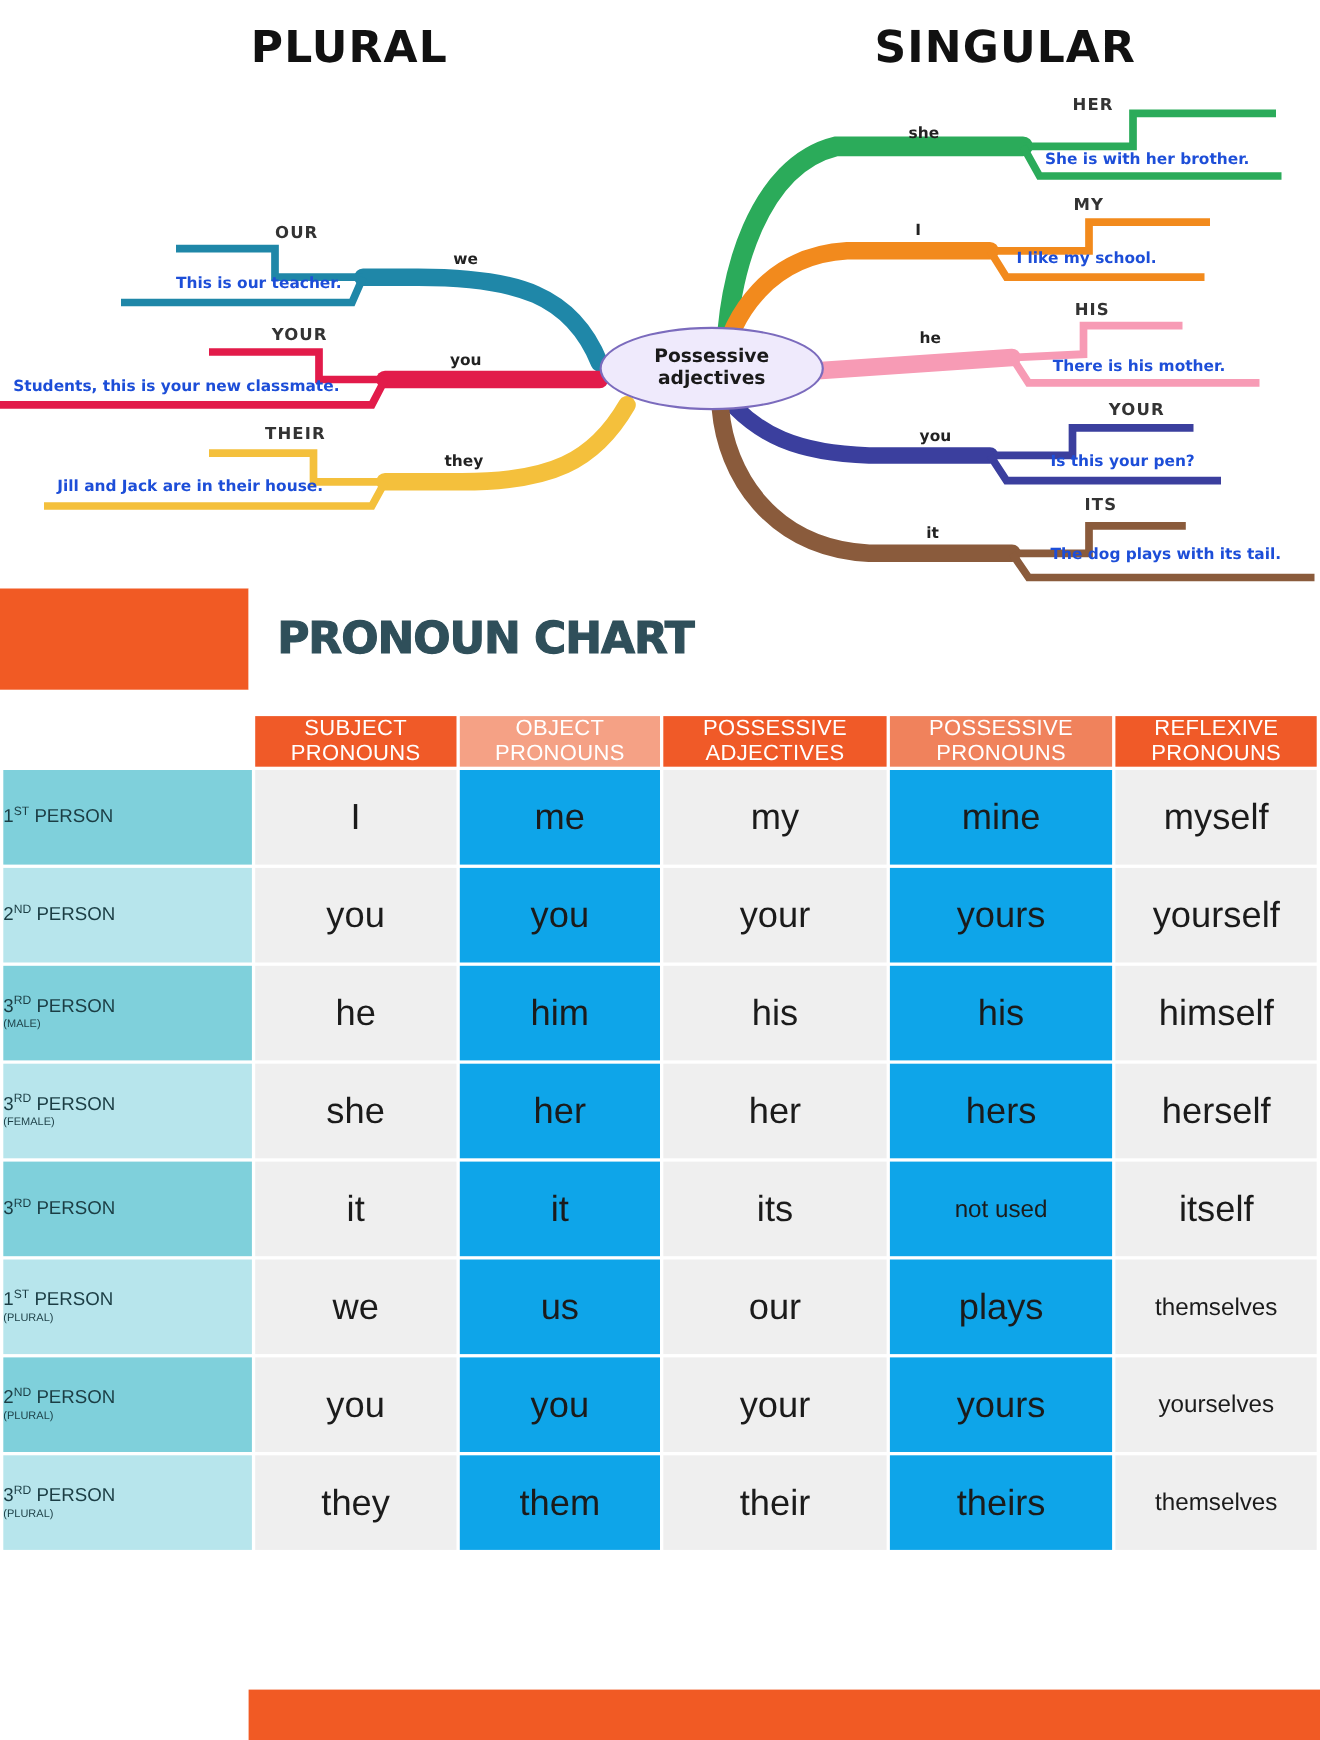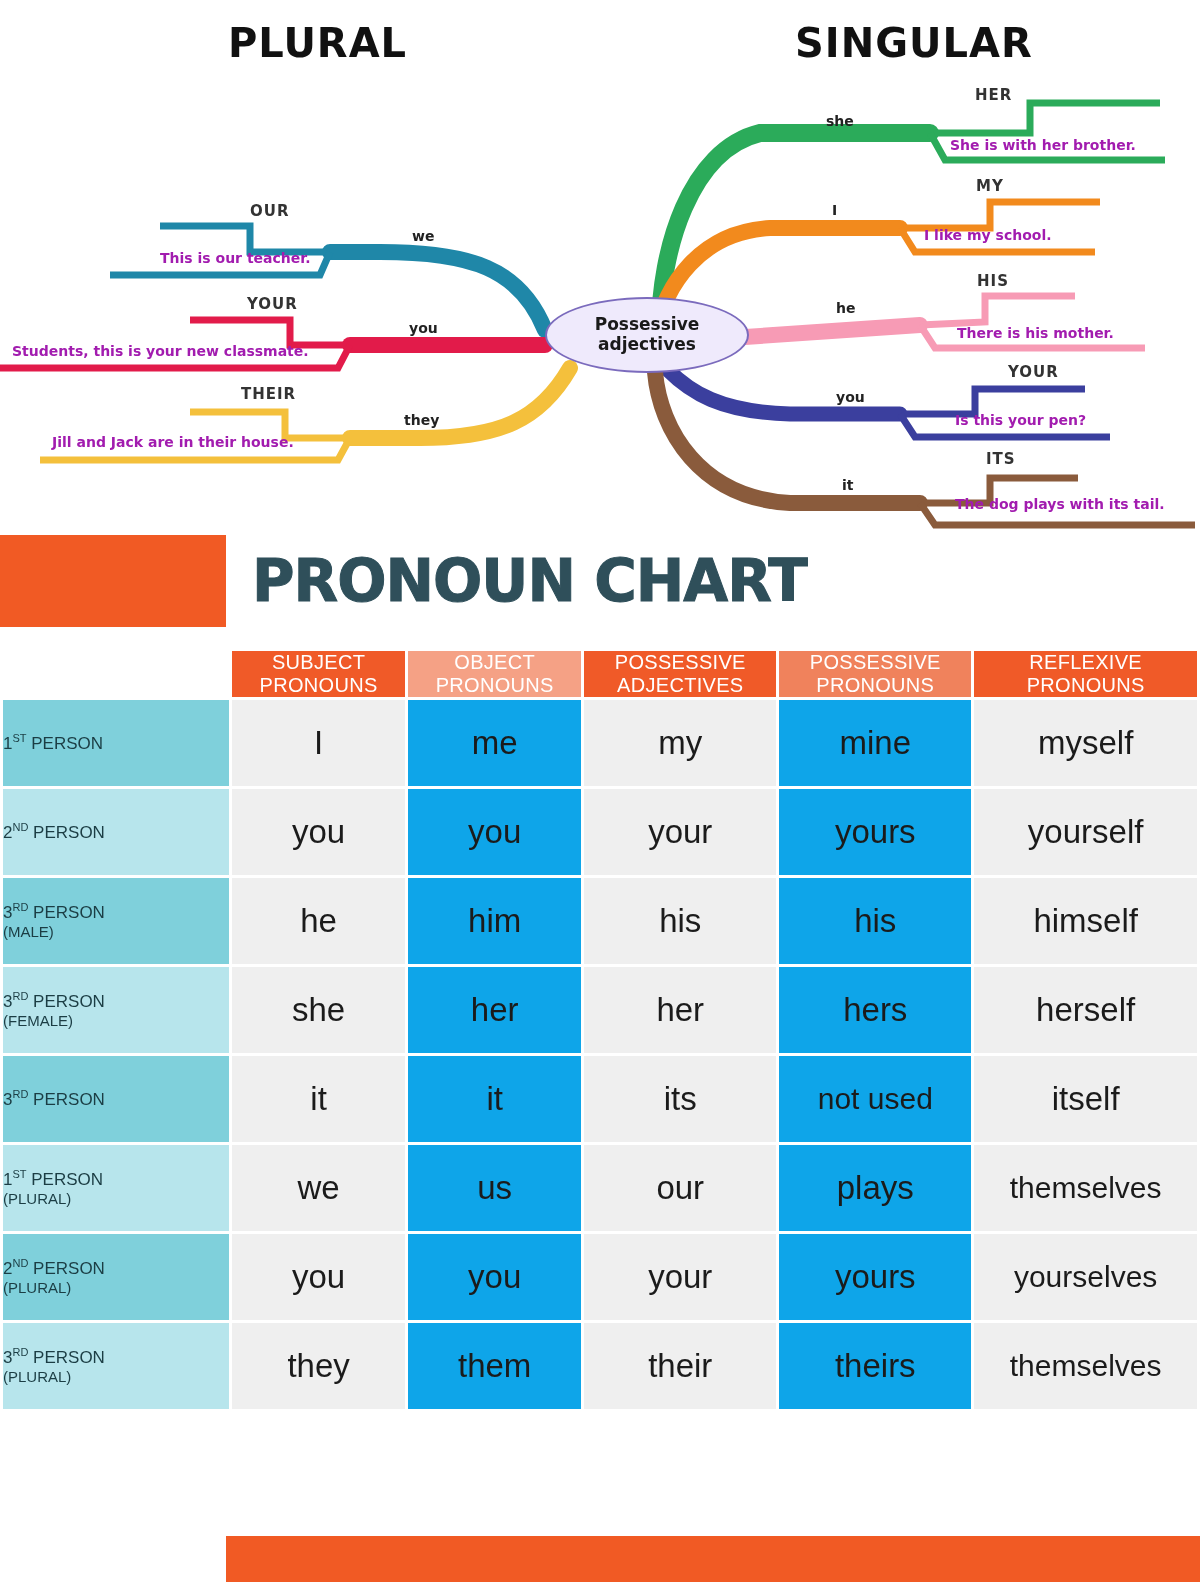--- a/index.html
+++ b/index.html
@@ -37,21 +37,21 @@
     font-family:"DejaVu Sans", sans-serif;
     font-size:15px;
     letter-spacing:1px;
     color:#333;
     font-weight:600;
   }
   .mm-sent{
     position:absolute;
     font-family:"DejaVu Sans", sans-serif;
     font-size:14px;
-    color:#a21caf;
+    color:#1d4ed8;
     font-weight:600;
   }
   .mm-center{
     position:absolute;
     left:545px;top:297px;width:200px;height:72px;
     border-radius:50%/50%;
     background:#efeafc;
     border:2px solid #7b6bbd;
     display:flex;flex-direction:column;align-items:center;justify-content:center;
     font-family:"DejaVu Sans", sans-serif;
@@ -68,21 +68,21 @@
     position:absolute;left:0;top:0;width:226px;height:92px;background:#f15a24;
   }
   .title-band{
     position:absolute;left:226px;top:0;width:974px;height:92px;
     background:#ffffff;
     display:flex;align-items:center;
   }
   .chart-title{
     font-family:"DejaVu Sans", sans-serif;
     font-weight:bold;
-    font-size:58px;
+    font-size:40px;
     color:#2f4f5a;
     letter-spacing:-1px;
     margin-left:26px;
     -webkit-text-stroke:1px #2f4f5a;
   }
   table.pron{
     position:absolute;left:0;top:113px;
     border-collapse:separate;
     border-spacing:3px;
     width:1200px;
@@ -107,31 +107,31 @@
     background:#7fd0db;
     color:#1b3d44;
     font-size:17px;
     text-align:left;
     padding:10px 0 10px 14px;
     line-height:1.2;
     width:226px;
   }
   .rowhdr.alt{background:#b7e5ec;}
   .rowhdr sup{font-size:11px;}
-  .rowhdr .sub{font-size:15px;display:block;}
+  .rowhdr .sub{font-size:10px;display:block;}
   .cell{
     background:#efefef;
     text-align:center;
     font-size:33px;
     color:#1b1b1b;
     height:86px;
     vertical-align:middle;
   }
   .cell.alt{background:#0ea5e9;}
-  .cell.small{font-size:30px;}
+  .cell.small{font-size:22px;}
   .bottom-band{
     position:absolute;left:226px;bottom:0;width:974px;height:46px;background:#f15a24;
   }
 </style>
 </head>
 <body>
 
 <div id="mindmap">
 
   <svg width="1200" height="535">

